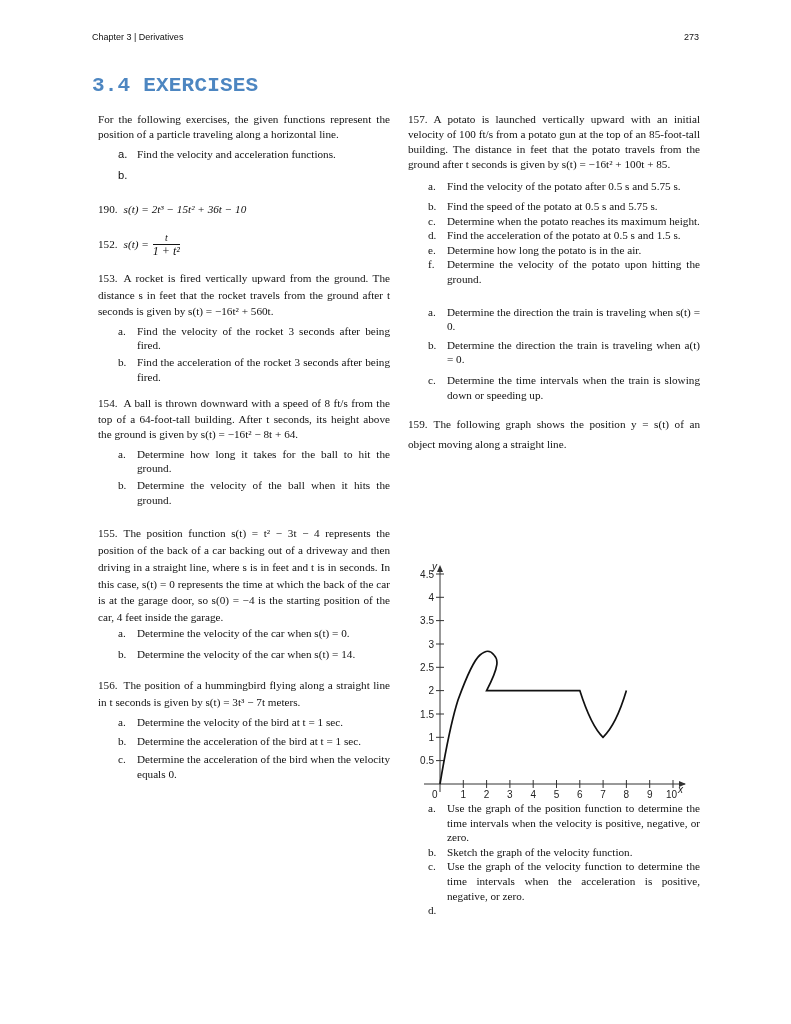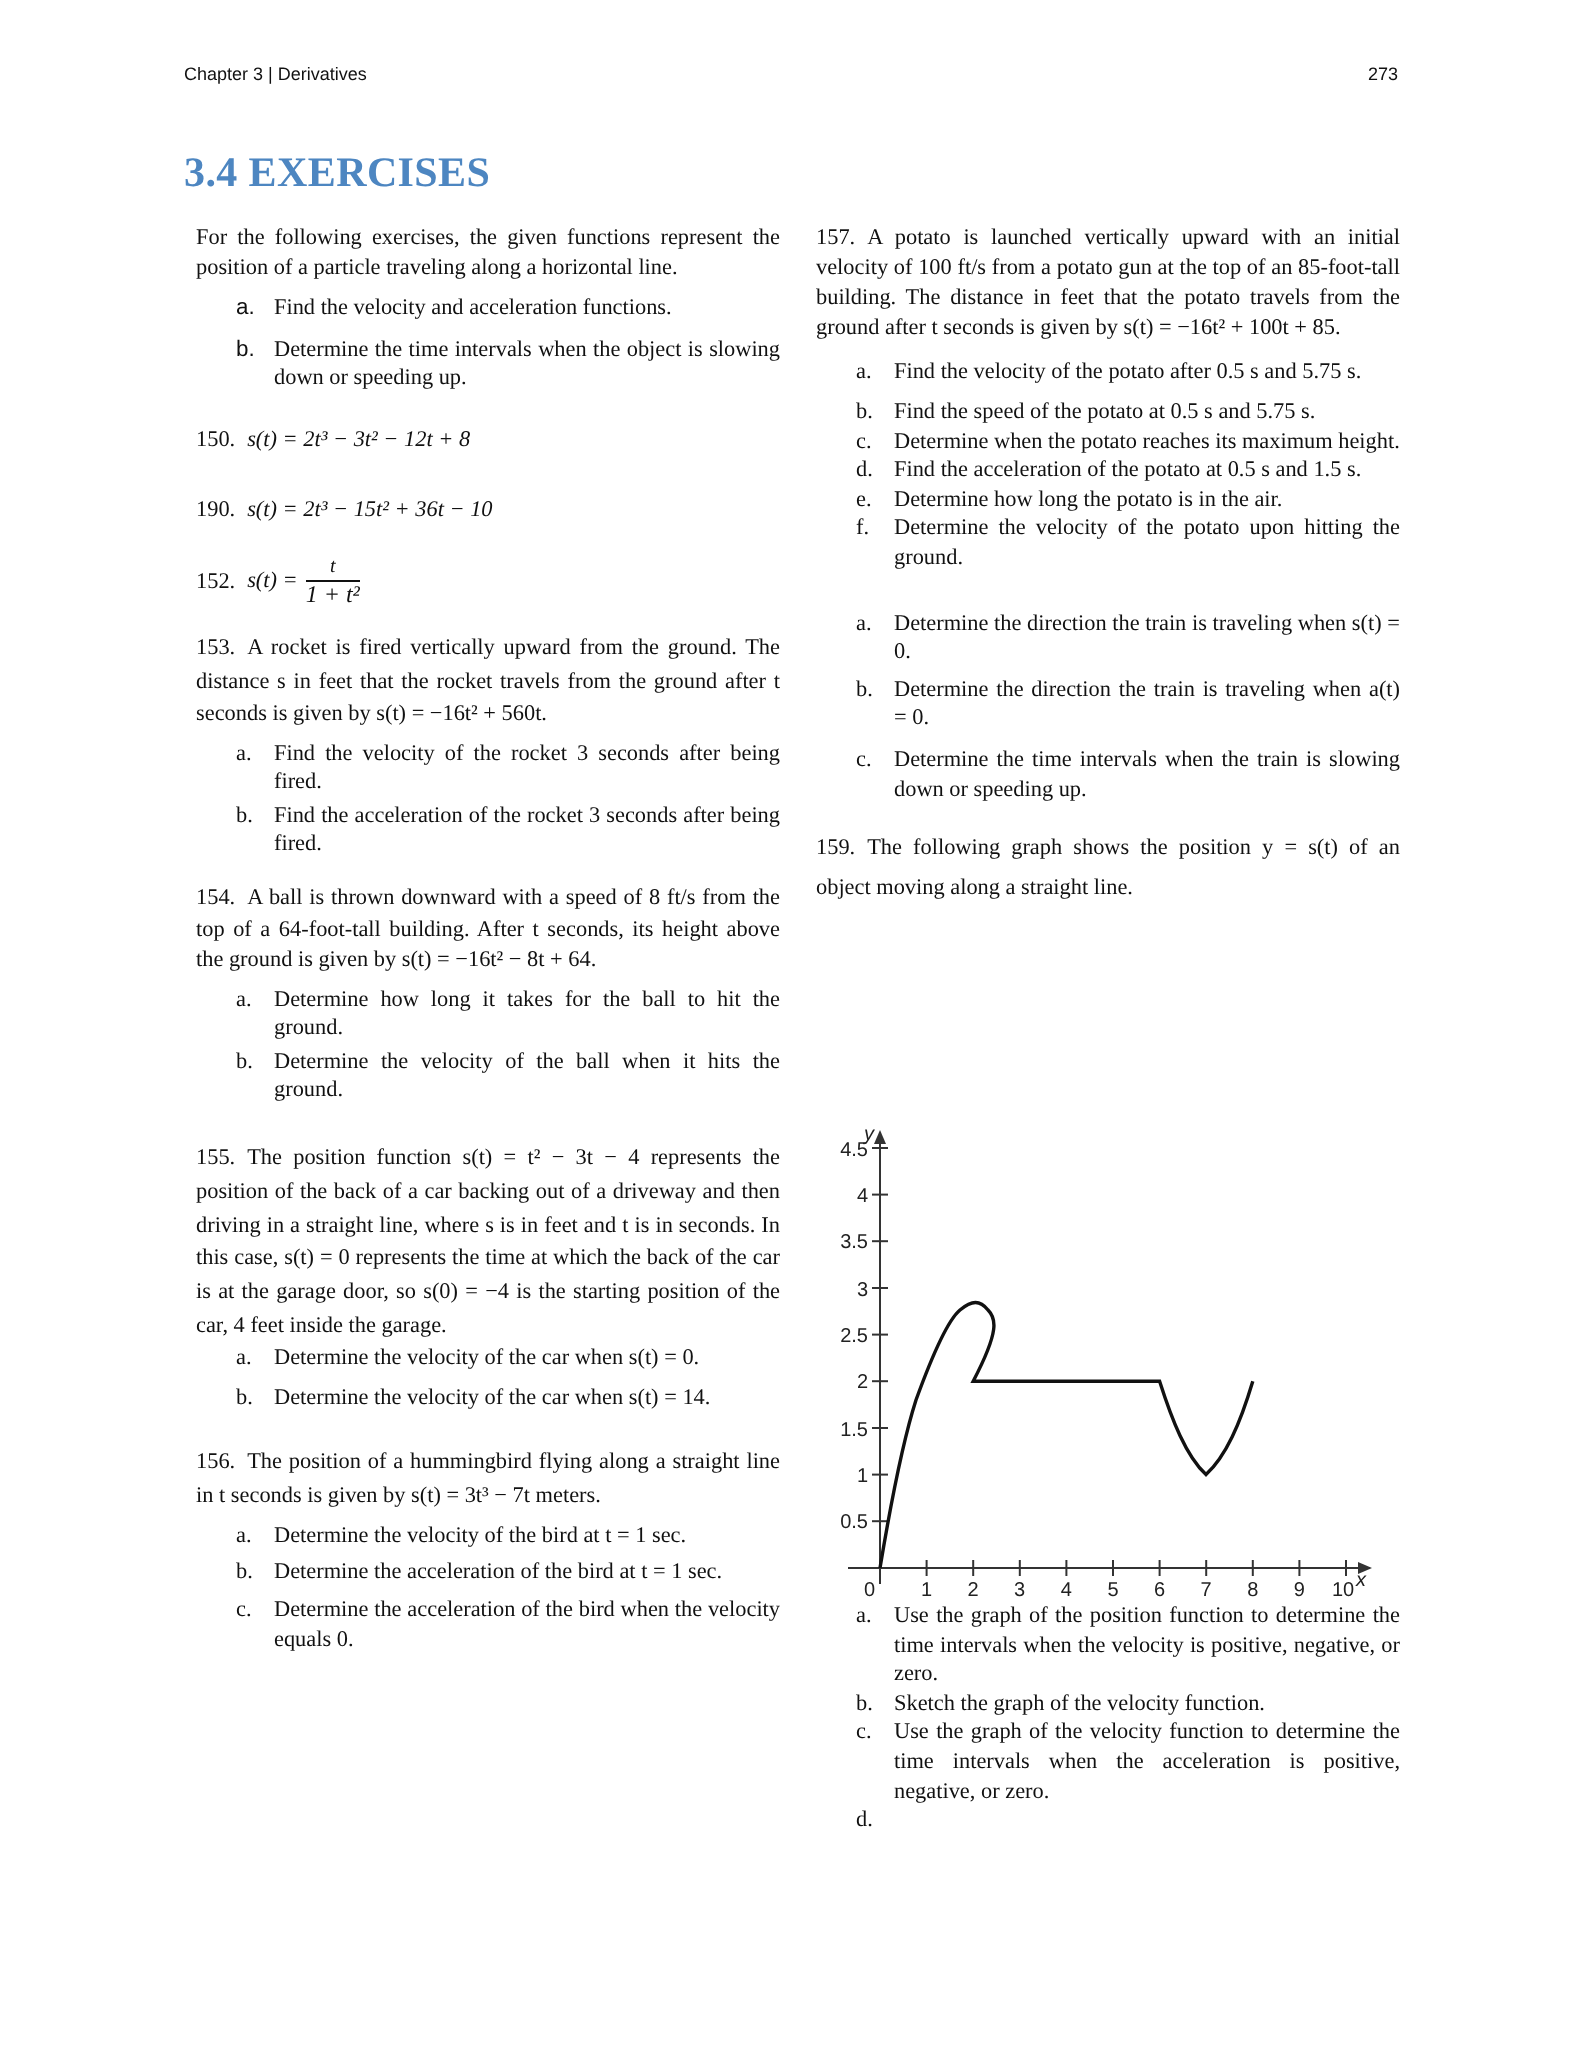--- a/index.html
+++ b/index.html
@@ -1,20 +1,20 @@
 <!DOCTYPE html>
 <html><head>
 <meta charset="utf-8">
 <style>
   html, body { margin:0; padding:0; background:#ffffff; }
   body { width:791px; height:1024px; position:relative; overflow:hidden; color:#111; font-family:"Liberation Serif", serif; }
   .hdr { position:absolute; top:32px; font-family:"Liberation Sans", sans-serif; font-size:9px; color:#111; }
   .hdr.left { left:92px; }
   .hdr.right { right:92px; font-weight:normal; }
-  .title { position:absolute; left:92px; top:74px; font-family:Liberation Serif, serif; font-weight:bold; font-size:21px; color:#4d86c1; letter-spacing:0.2px; }
+  .title { position:absolute; left:92px; top:74px; font-family:Liberation Mono, monospace; font-weight:bold; font-size:21px; color:#4d86c1; letter-spacing:0.2px; }
   .col { position:absolute; width:292px; font-size:11.2px; line-height:14.6px; }
   .col.left { left:98px; top:112px; }
   .col.right { left:408px; top:112px; }
   p { margin:0; text-align:justify; }
   .para { margin-bottom:6px; }
   .ex { margin-bottom:0; }
   .num { margin-right:6px; }
   .eq { font-family:"Liberation Serif", serif; }
   ol.sub { list-style:none; margin:4px 0 0 0; padding:0; }
   ol.sub li { position:relative; padding-left:39px; text-align:justify; margin-bottom:2px; }
@@ -31,25 +31,24 @@
 <body>
 
 <div class="hdr left">Chapter 3 | Derivatives</div>
 <div class="hdr right">273</div>
 <div class="title">3.4 EXERCISES</div>
 
 <div class="col left">
   <p class="para">For the following exercises, the given functions represent the position of a particle traveling along a horizontal line.</p>
   <ol class="sub sans">
     <li><span class="lbl">a.</span><span>Find the velocity and acceleration functions.</span></li>
-    <li style="margin-top:6px"><span class="lbl">b.</span><span>Determine the time intervals when the object is slowing down or speeding up.</span></li>
+    <li style="margin-top:6px"><span class="lbl">b.</span></li>
   </ol>
   <div class="gap"></div>
 
-  <p class="ex"><span class="num">150.</span><i class="eq">s(t) = 2t³ − 3t² − 12t + 8</i></p>
   <div class="gap" style="height:20px"></div>
   <p class="ex"><span class="num">190.</span><i class="eq">s(t) = 2t³ − 15t² + 36t − 10</i></p>
   <div class="gap" style="height:16px"></div>
   <p class="ex"><span class="num">152.</span><i class="eq">s(t) =</i><span class="frac"><i class="n">t</i><i class="d">1 + t²</i></span></p>
   <div class="gap" style="height:12px"></div>
 
   <p class="ex" style="line-height:16.5px"><span class="num">153.</span><span>A rocket is fired vertically upward from the ground. The distance s in feet that the rocket travels from the ground after t seconds is given by s(t) = −16t² + 560t.</span></p>
   <ol class="sub">
     <li><span class="lbl">a.</span><span>Find the velocity of the rocket 3 seconds after being fired.</span></li>
     <li><span class="lbl">b.</span><span>Find the acceleration of the rocket 3 seconds after being fired.</span></li>

